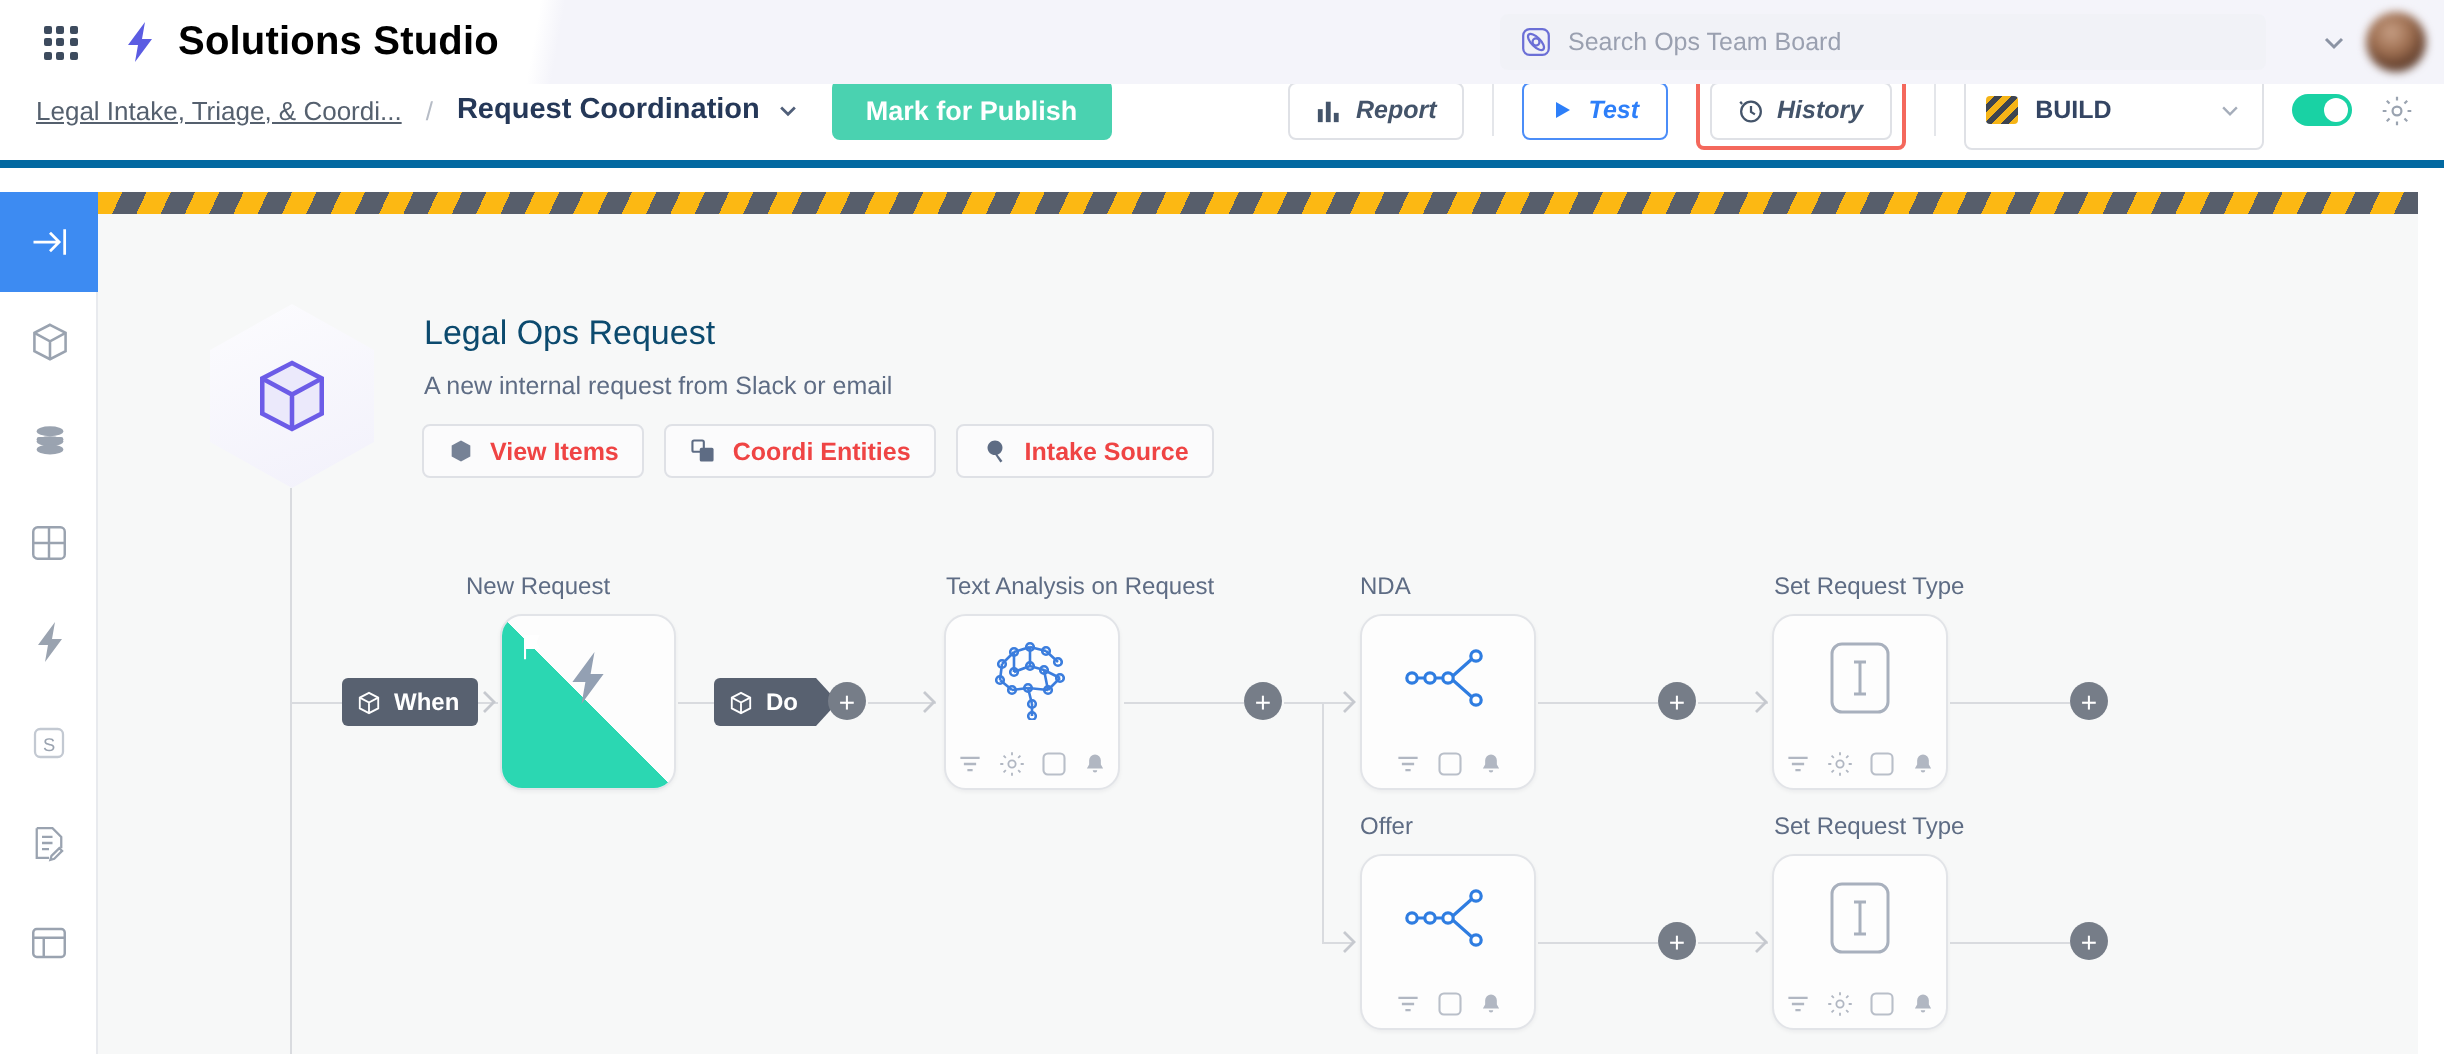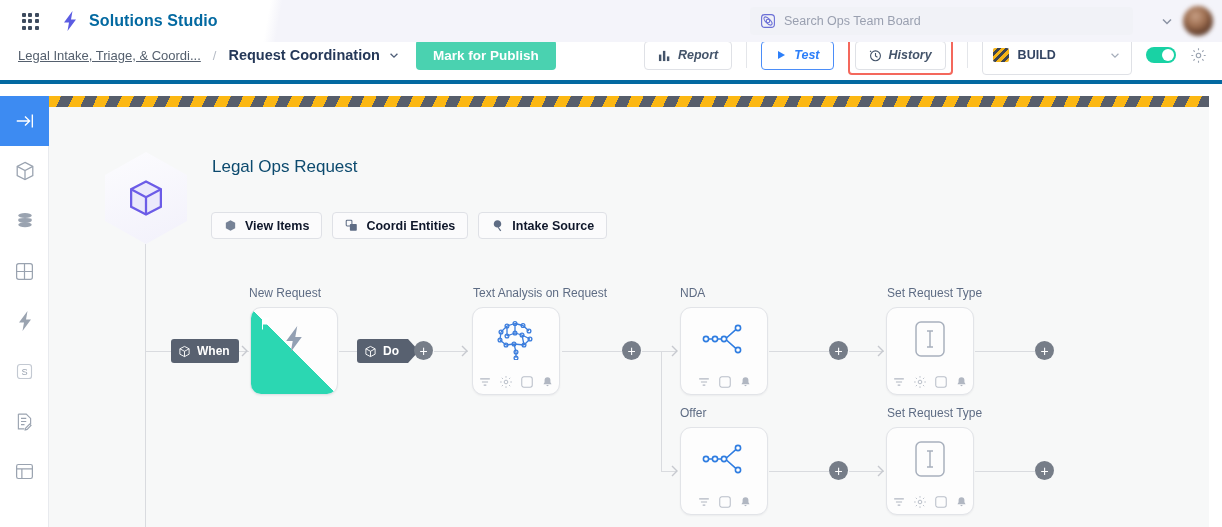--- a/index.html
+++ b/index.html
@@ -35,21 +35,21 @@
     grid-template-rows: repeat(3, 4px); gap: 2.5px;
   }
   .apps-grid .dots i { display: block; width: 4px; height: 4px; background: #3d4b5e; border-radius: 1px; }
 
   .brand {
     display: flex; align-items: center; gap: 9px;
     margin-left: 13px;
   }
   .brand-bolt { width: 20px; height: 22px; }
   .brand-title {
-    font-size: 16px; font-weight: 600; color: #0369a1; letter-spacing: .1px;
+    font-size: 20px; font-weight: 600; color: #000000; letter-spacing: .1px;
   }
 
   .search-wrap {
     position: absolute; left: 750px; top: 7px;
     width: 383px; height: 28px;
     background: #f1f2f7; border-radius: 4px;
     display: flex; align-items: center; gap: 8px;
     padding: 0 10px; cursor: text;
   }
   .search-ph { font-size: 12.5px; color: #9aa0b0; }
@@ -191,21 +191,21 @@
     position: absolute; left: 163px; top: 90px;
     font-size: 12.5px; color: #5e6c84;
   }
   .head-btns {
     position: absolute; left: 162px; top: 116px;
     display: flex; gap: 10px;
   }
   .hbtn {
     height: 27px; padding: 0 12px;
     background: #fbfbfc; border: 1px solid #dfe1e6; border-radius: 4px;
-    font-size: 12.5px; font-weight: 700; color: #0f172a;
+    font-size: 12.5px; font-weight: 700; color: #ef4444;
     font-family: "Liberation Sans", sans-serif;
     display: flex; align-items: center; gap: 8px; cursor: pointer; justify-content: space-between;
   }
 
   
   .flowline { position: absolute; background: #d9dbdf; z-index: 1; }
 
   .badge {
     position: absolute; z-index: 5;
     height: 24px; padding: 0 9px 0 7px;
@@ -457,20 +457,21 @@
       <span>
         <svg width="42" height="42" viewBox="0 0 24 24" fill="none" stroke="#6c5ce7" stroke-width="1.3">
           <path d="M12 2.6 20.5 7v10L12 21.4 3.5 17V7z" fill="#ebe9fb"></path>
           <path d="M3.5 7 12 11.6 20.5 7M12 11.6v9.8"></path>
         </svg>
       </span>
     </div>
   </div>
 
   <div class="head-title">Legal Ops Request</div>
+  <div class="head-sub">A new internal request from Slack or email</div>
   <div class="head-btns">
     <div class="hbtn">
       <span>
         <svg width="13" height="13" viewBox="0 0 24 24" fill="#5e6c84">
             <path d="M12 2.4 20.6 7v10L12 21.6 3.4 17V7z" opacity=".85"></path>
           </svg>
       </span>
       <span>View Items</span>
     </div>
     <div class="hbtn">
@@ -590,21 +591,21 @@
   <div class="plusbtn" style="left:986px; top:245px;">
       <span>+</span>
     </div>
   <div class="plusbtn" style="left:780px; top:365px;">
       <span>+</span>
     </div>
   <div class="plusbtn" style="left:986px; top:365px;">
       <span>+</span>
     </div>
 
-  <div class="node-label" style="left:200px; top:190px;">New Request</div>
+  <div class="node-label" style="left:184px; top:190px;">New Request</div>
   <div class="node" style="left:201px; top:211px;">
     <div class="node-corner"></div>
     <span class="corner-flag">
       <svg width="15" height="15" viewBox="0 0 16 16" fill="#ffffff">
           <path d="M3.2 1.5v13h1.1V9.1h7.4L9.9 5.3l1.8-3.8H3.2z"></path>
         </svg>
     </span>
     <div class="node-body" style="position:relative;">
       <span>
         <svg width="26" height="30" viewBox="0 0 20 22">

